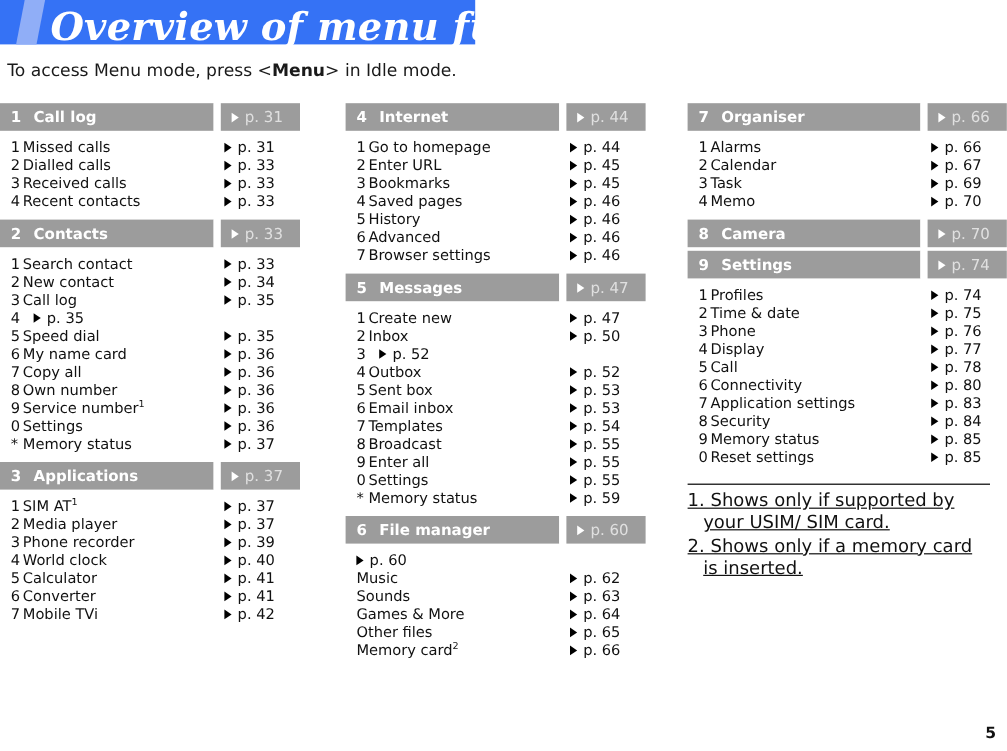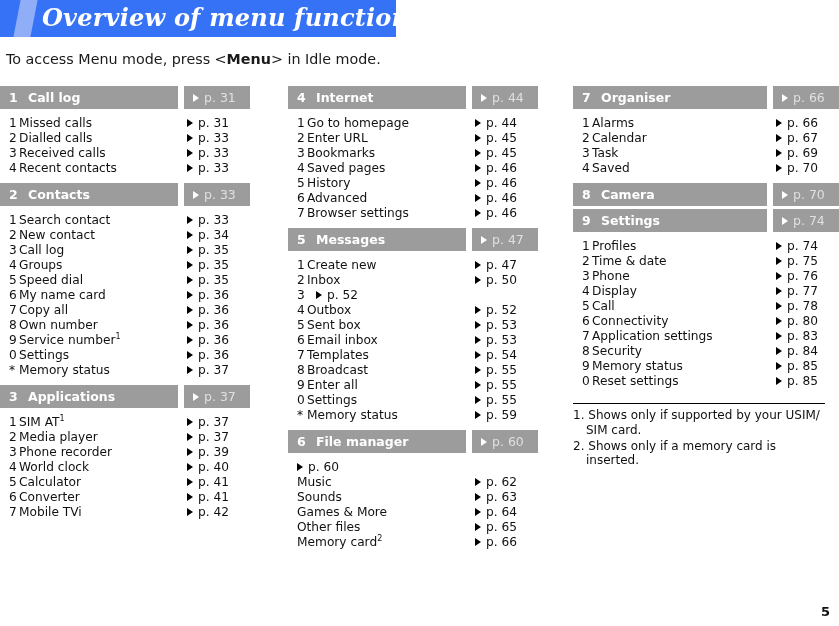--- a/index.html
+++ b/index.html
@@ -34,21 +34,21 @@
     background: #90aef7;
     transform: skewX(-11deg);
   }
   .header-title {
     position: absolute;
     left: 42px;
     top: 3px;
     font-family: "DejaVu Serif", "Liberation Serif", serif;
     font-style: italic;
     font-weight: bold;
-    font-size: 24px;
+    font-size: 32px;
     color: #ffffff;
     letter-spacing: 0.2px;
     white-space: nowrap;
   }
 
   
   .intro {
     position: absolute;
     left: 6px;
     top: 51px;
@@ -175,27 +175,28 @@
   .sec.nosub { margin-bottom: 0; }
 
   
   .footnotes {
     margin-top: 10px;
     border-top: 1px solid #000;
     padding-top: 4px;
     width: 252px;
   }
   .footnote {
-    font-size: 12px;
+    font-size: 15px;
     color: #111;
     line-height: 1.23;
     padding-left: 0px;
     text-indent: -13px;
     margin-left: 13px;
     margin-bottom: 1px;
+    text-decoration: underline;
   }
 
   
   .page-number {
     position: absolute;
     right: 9px;
     bottom: 7px;
     font-size: 13px;
     font-weight: bold;
     color: #111;
@@ -293,21 +294,20 @@
         <div class="item">
           <span class="num">3</span>
           <span class="label">Call log</span>
           <span class="ref">
             <span class="tri"></span>
             <span class="pg">p. 35</span>
           </span>
         </div>
         <div class="item">
           <span class="num">4</span>
-          <span class="label">Groups</span>
           <span class="ref">
             <span class="tri"></span>
             <span class="pg">p. 35</span>
           </span>
         </div>
         <div class="item">
           <span class="num">5</span>
           <span class="label">Speed dial</span>
           <span class="ref">
             <span class="tri"></span>
@@ -700,21 +700,21 @@
         <div class="item">
           <span class="num">3</span>
           <span class="label">Task</span>
           <span class="ref">
             <span class="tri"></span>
             <span class="pg">p. 69</span>
           </span>
         </div>
         <div class="item">
           <span class="num">4</span>
-          <span class="label">Saved</span>
+          <span class="label">Memo</span>
           <span class="ref">
             <span class="tri"></span>
             <span class="pg">p. 70</span>
           </span>
         </div>
       </div>
     </div>
     <div class="sec tight nosub">
       <div class="sec-head">
         <div class="title-bar">

